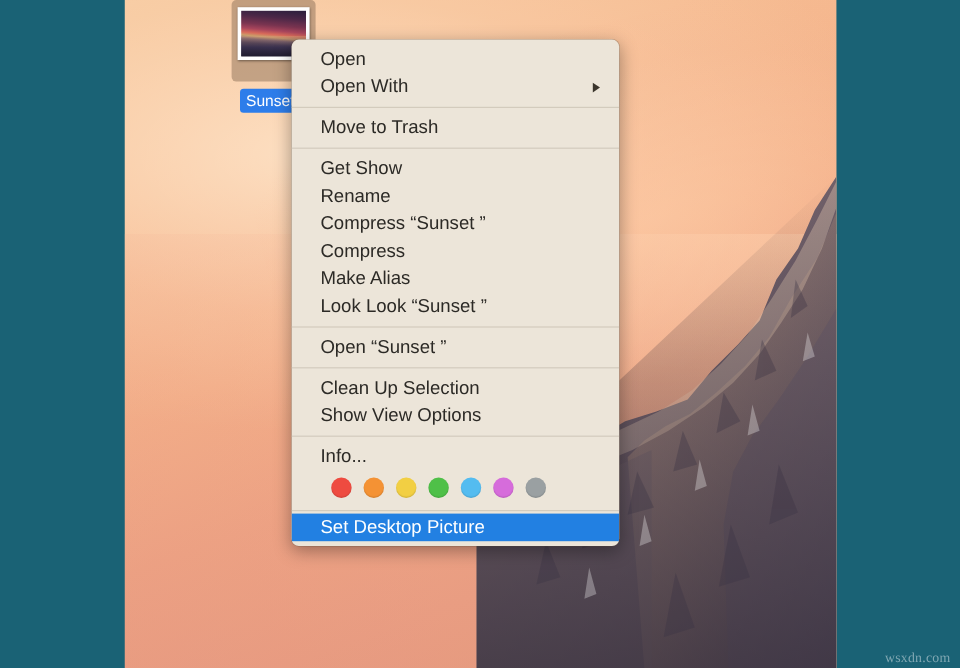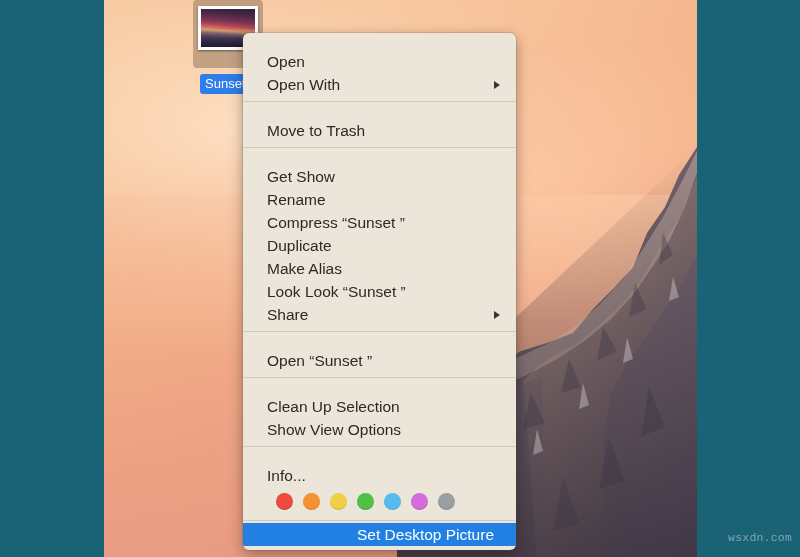--- a/index.html
+++ b/index.html
@@ -131,21 +131,21 @@
     left: 243px;
     top: 33px;
     width: 273px;
     background: #ece5d9;
     border-radius: 6px;
     box-shadow: 0 4px 14px rgba(0,0,0,0.35), 0 0 0 0.5px rgba(120,100,80,0.4);
     overflow: hidden;
     padding-bottom: 4px;
     font-family: "Liberation Sans", sans-serif;
   }
-  .menu-group { padding: 5px 0 5px 0; margin-top: 12px; }
+  .menu-group { padding: 5px 0 5px 0; }
   .menu-sep {
     height: 1px;
     background: #d3cbbd;
     margin: 0;
   }
   .menu-item {
     position: relative;
     height: 23px;
     line-height: 23px;
     padding-left: 24px;
@@ -180,24 +180,24 @@
     height: 17px;
     border-radius: 50%;
     box-shadow: inset 0 -1px 1px rgba(0,0,0,0.12);
   }
   #highlight-row-wrap { padding-top: 2px; }
 
   
   #watermark {
     position: absolute;
     right: 8px;
-    bottom: 13px;
+    bottom: 2px;
     font-size: 11.5px;
     color: #7fa7b2;
-    font-family: Liberation Mono, monospace;
+    font-family: Liberation Serif, serif;
     letter-spacing: 0.2px;
     margin-left: 13px;
   }
 </style>
 </head>
 <body>
 
 <div id="screen" style="background: rgb(26, 98, 117);">
 
   <div id="wallpaper">
@@ -285,31 +285,27 @@
       <div class="menu-item">
         <span>Get Show</span>
       </div>
       <div class="menu-item">
         <span>Rename</span>
       </div>
       <div class="menu-item">
         <span>Compress “Sunset ”</span>
       </div>
       <div class="menu-item">
-        <span>Duplicate</span>
+        <span>Compress</span>
       </div>
       <div class="menu-item">
         <span>Make Alias</span>
       </div>
       <div class="menu-item">
         <span>Look Look “Sunset ”</span>
-      </div>
-      <div class="menu-item">
-        <span>Share</span>
-        <span class="submenu-arrow"></span>
       </div>
     </div>
     <div class="menu-sep"></div>
 
     <div class="menu-group">
       <div class="menu-item">
         <span>Open “Sunset ”</span>
       </div>
     </div>
     <div class="menu-sep"></div>
@@ -334,20 +330,20 @@
         <span class="tag-dot" style="background: rgb(242, 207, 67);"></span>
         <span class="tag-dot" style="background: rgb(79, 192, 72);"></span>
         <span class="tag-dot" style="background: rgb(84, 188, 240);"></span>
         <span class="tag-dot" style="background: rgb(214, 108, 219);"></span>
         <span class="tag-dot" style="background: rgb(154, 160, 162);"></span>
       </div>
     </div>
     <div class="menu-sep"></div>
 
     <div id="highlight-row-wrap">
-      <div class="menu-item highlight" style="background: rgb(34, 128, 226); text-align: right;">
+      <div class="menu-item highlight" style="background: rgb(34, 128, 226);">
         <span>Set Desktop Picture</span>
       </div>
     </div>
   </div>
 
   <div id="watermark">wsxdn.com</div>
 </div>
 
 </body></html>

